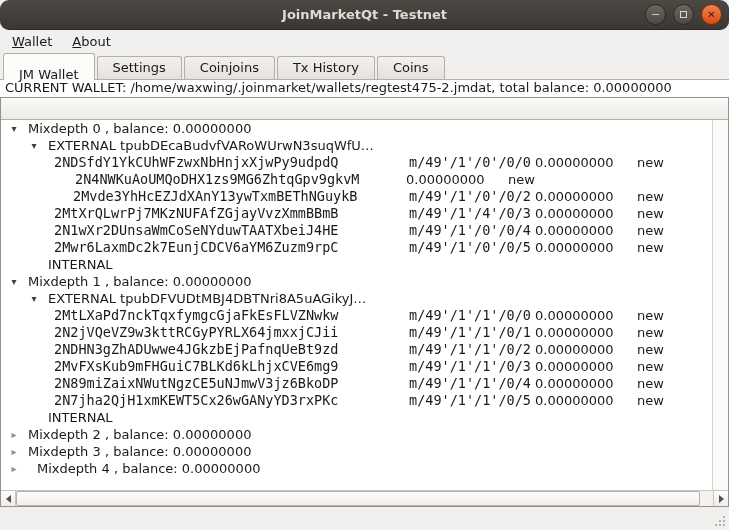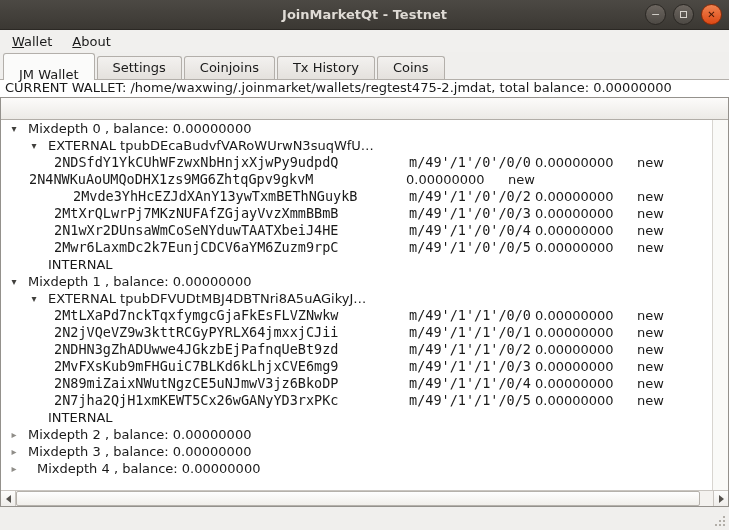--- a/index.html
+++ b/index.html
@@ -5,21 +5,21 @@
   * { margin:0; padding:0; box-sizing:border-box; }
   html,body { width:729px; height:530px; overflow:hidden; }
   body {
     font-family:"DejaVu Sans","Liberation Sans",sans-serif;
     font-size:13px; color:#1a1a1a; background:#f0efed;
   }
   
   .titlebar {
     height:30px; background:linear-gradient(#4c4944,#3b3833);
     border-bottom:1px solid #2b2824; position:relative;
-    display:flex; align-items:center; justify-content:center;
+    display:flex; align-items:center; justify-content:center;border-radius:9px;
   }
   .title { color:#dfdbd5; font-weight:bold; }
   .winbtns { position:absolute; right:7px; top:4px; display:flex; gap:7px; }
   .winbtn {
     width:21px; height:21px; border-radius:50%;
     background:linear-gradient(#6c6660,#4d4944);
     border:1px solid #2a2723; color:#d8d4ce;
     display:flex; align-items:center; justify-content:center;
     font-size:11px; line-height:1; cursor:default;
   }
@@ -134,42 +134,42 @@
       <span class="row-label mono" style="margin-left: 53px;">2NDSfdY1YkCUhWFzwxNbHnjxXjwPy9udpdQ</span>
     </div>
     <div class="c-idx mono">m/49'/1'/0'/0/0</div>
     <div class="c-bal">0.00000000</div>
     <div class="c-use">new</div>
   </div>
 
   <div class="trow">
     <div class="c-addr">
       
-      <span class="row-label mono" style="margin-left: 28px;">2N4NWKuAoUMQoDHX1zs9MG6ZhtqGpv9gkvM</span>
+      <span class="row-label mono" style="margin-left: 74px;">2N4NWKuAoUMQoDHX1zs9MG6ZhtqGpv9gkvM</span>
     </div>
     <div class="c-bal">0.00000000</div>
     <div class="c-use">new</div>
   </div>
 
   <div class="trow">
     <div class="c-addr">
       
       <span class="row-label mono" style="margin-left: 72px;">2Mvde3YhHcEZJdXAnY13ywTxmBEThNGuykB</span>
     </div>
     <div class="c-idx mono">m/49'/1'/0'/0/2</div>
     <div class="c-bal">0.00000000</div>
     <div class="c-use">new</div>
   </div>
 
   <div class="trow">
     <div class="c-addr">
       
       <span class="row-label mono" style="margin-left: 53px;">2MtXrQLwrPj7MKzNUFAfZGjayVvzXmmBBmB</span>
     </div>
-    <div class="c-idx mono">m/49'/1'/0'/0/3</div>
+    <div class="c-idx mono">m/49'/1'/4'/0/3</div>
     <div class="c-bal">0.00000000</div>
     <div class="c-use">new</div>
   </div>
 
   <div class="trow">
     <div class="c-addr">
       
       <span class="row-label mono" style="margin-left: 53px;">2N1wXr2DUnsaWmCoSeNYduwTAATXbeiJ4HE</span>
     </div>
     <div class="c-idx mono">m/49'/1'/0'/0/4</div>

